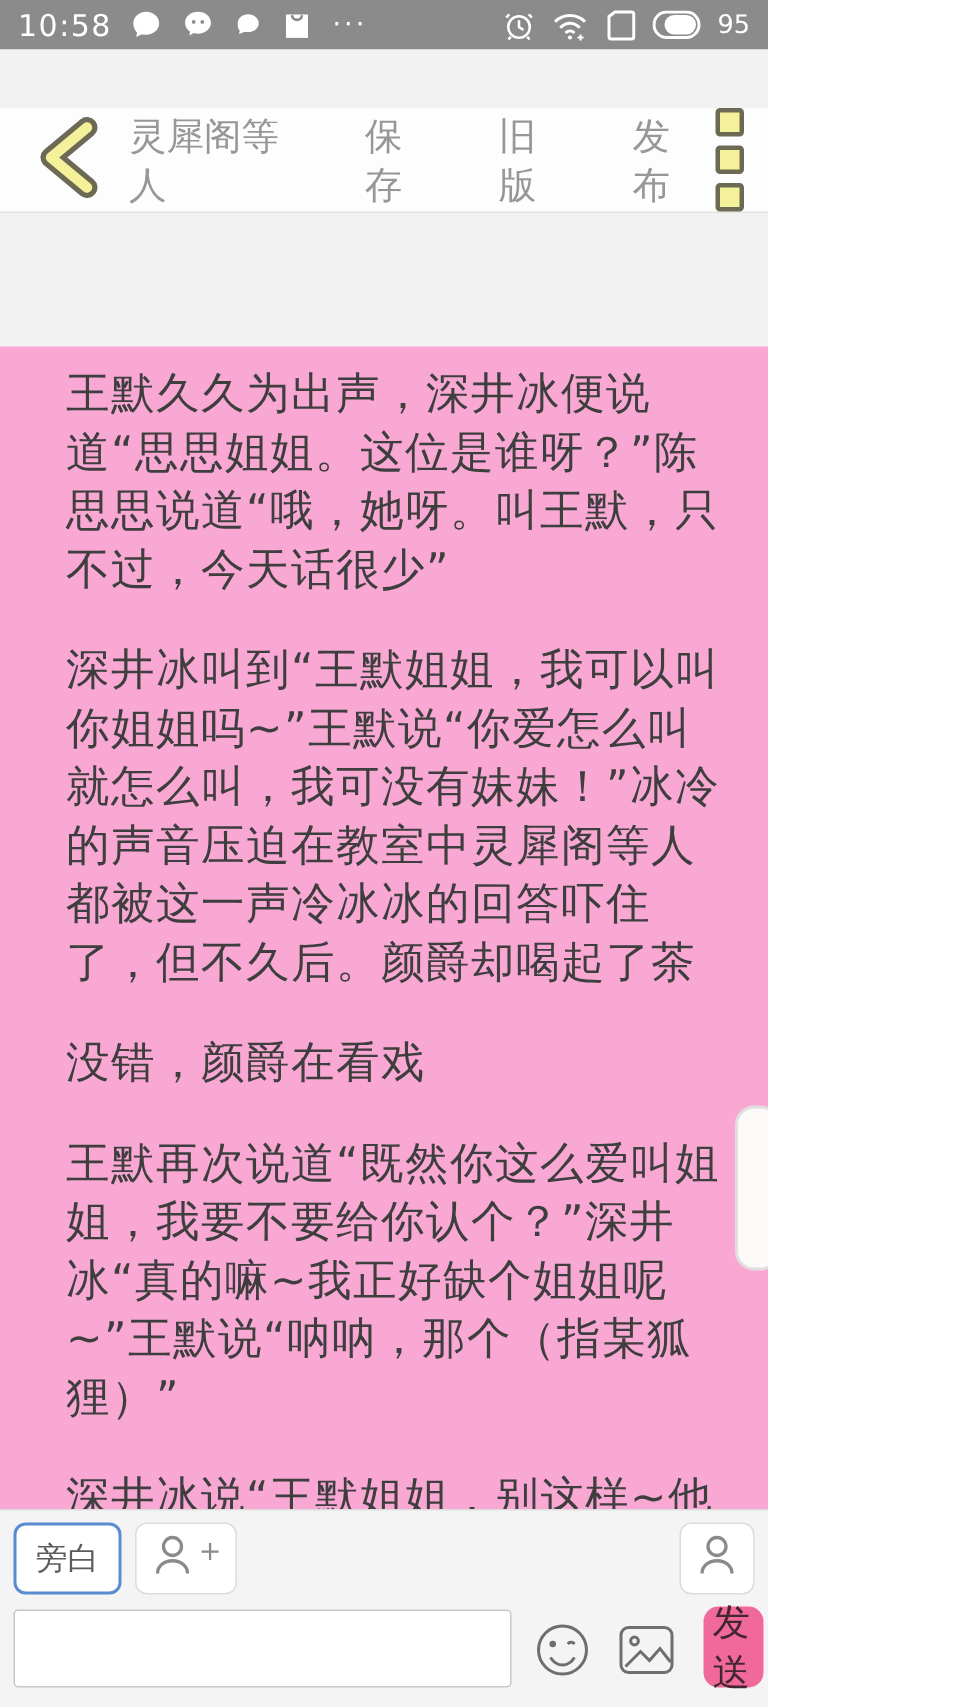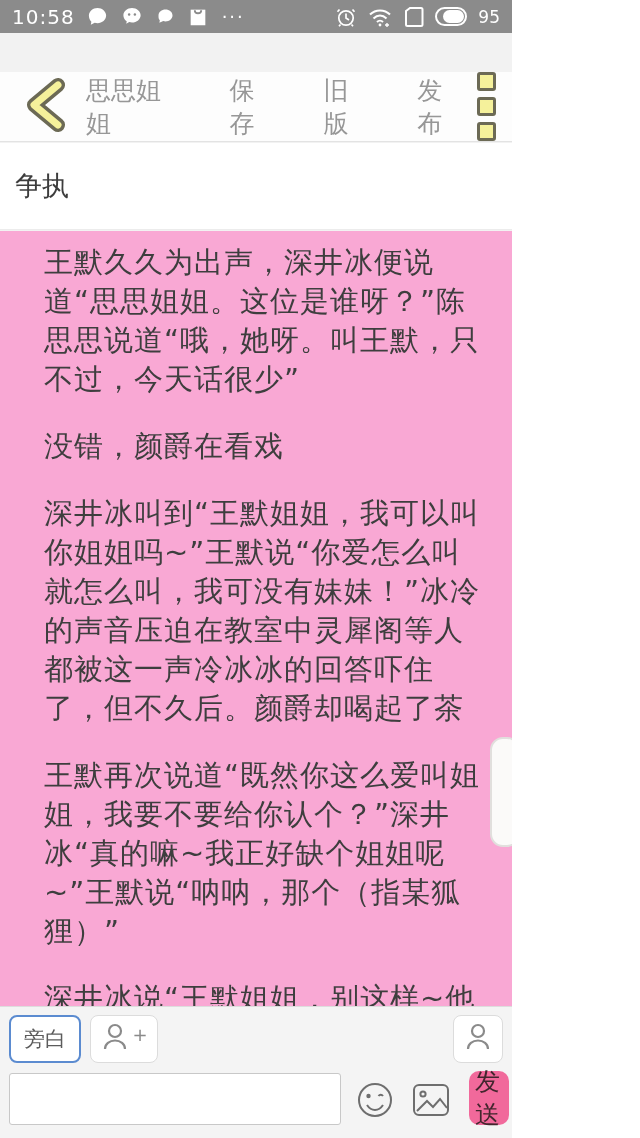--- a/index.html
+++ b/index.html
@@ -129,40 +129,37 @@
   <div class="nav-bar">
     <div class="nav-back">
       <span>
         <svg width="52" height="56" viewBox="0 0 52 56">
             <path d="M38 8 14 28l24 20" fill="none" stroke="#6c6a55" stroke-width="14" stroke-linecap="round" stroke-linejoin="round"></path>
             <path d="M38 8 14 28l24 20" fill="none" stroke="#f5f19b" stroke-width="7" stroke-linecap="round" stroke-linejoin="round"></path>
           </svg>
       </span>
     </div>
     <div class="nav-items">
-      <span class="nav-item">思思姐姐</span>
+      <span class="nav-item">灵犀阁等人</span>
       <span class="nav-item">保存</span>
       <span class="nav-item">旧版</span>
       <span class="nav-item">发布</span>
     </div>
     <div class="nav-more">
       <i></i>
         <i></i>
         <i></i>
     </div>
   </div>
 
-  <div class="title-bar">
-    <span class="doc-title">争执</span>
-  </div>
 
   <div class="content">
     <p>王默久久为出声，深井冰便说道“思思姐姐。这位是谁呀？”陈思思说道“哦，她呀。叫王默，只不过，今天话很少”</p>
+    <p>深井冰叫到“王默姐姐，我可以叫你姐姐吗~”王默说“你爱怎么叫就怎么叫，我可没有妹妹！”冰冷的声音压迫在教室中灵犀阁等人都被这一声冷冰冰的回答吓住了，但不久后。颜爵却喝起了茶</p>
     <p>没错，颜爵在看戏</p>
-    <p>深井冰叫到“王默姐姐，我可以叫你姐姐吗~”王默说“你爱怎么叫就怎么叫，我可没有妹妹！”冰冷的声音压迫在教室中灵犀阁等人都被这一声冷冰冰的回答吓住了，但不久后。颜爵却喝起了茶</p>
     <p>王默再次说道“既然你这么爱叫姐姐，我要不要给你认个？”深井冰“真的嘛~我正好缺个姐姐呢~”王默说“呐呐，那个（指某狐狸）”</p>
     <p>深井冰说“王默姐姐，别这样~他是个男的啊~”王默说“你把她当个女的就行了，你看他那么病娇，跟你准没错！”冷冰冰的语气中附带着针对。没错，王默骂深井冰是个病娇。灵犀阁等人，差点笑气岔了，颜爵刚喝到口中的茶，直接喷了深井冰一脸，这喷射距离我给满分，实在是名不虚传</p>
   </div>
   <div class="scroll-thumb"></div>
 
   <div class="composer">
     <div class="composer-row1">
       <div class="btn-narration">
         <span>旁白</span>
       </div>

